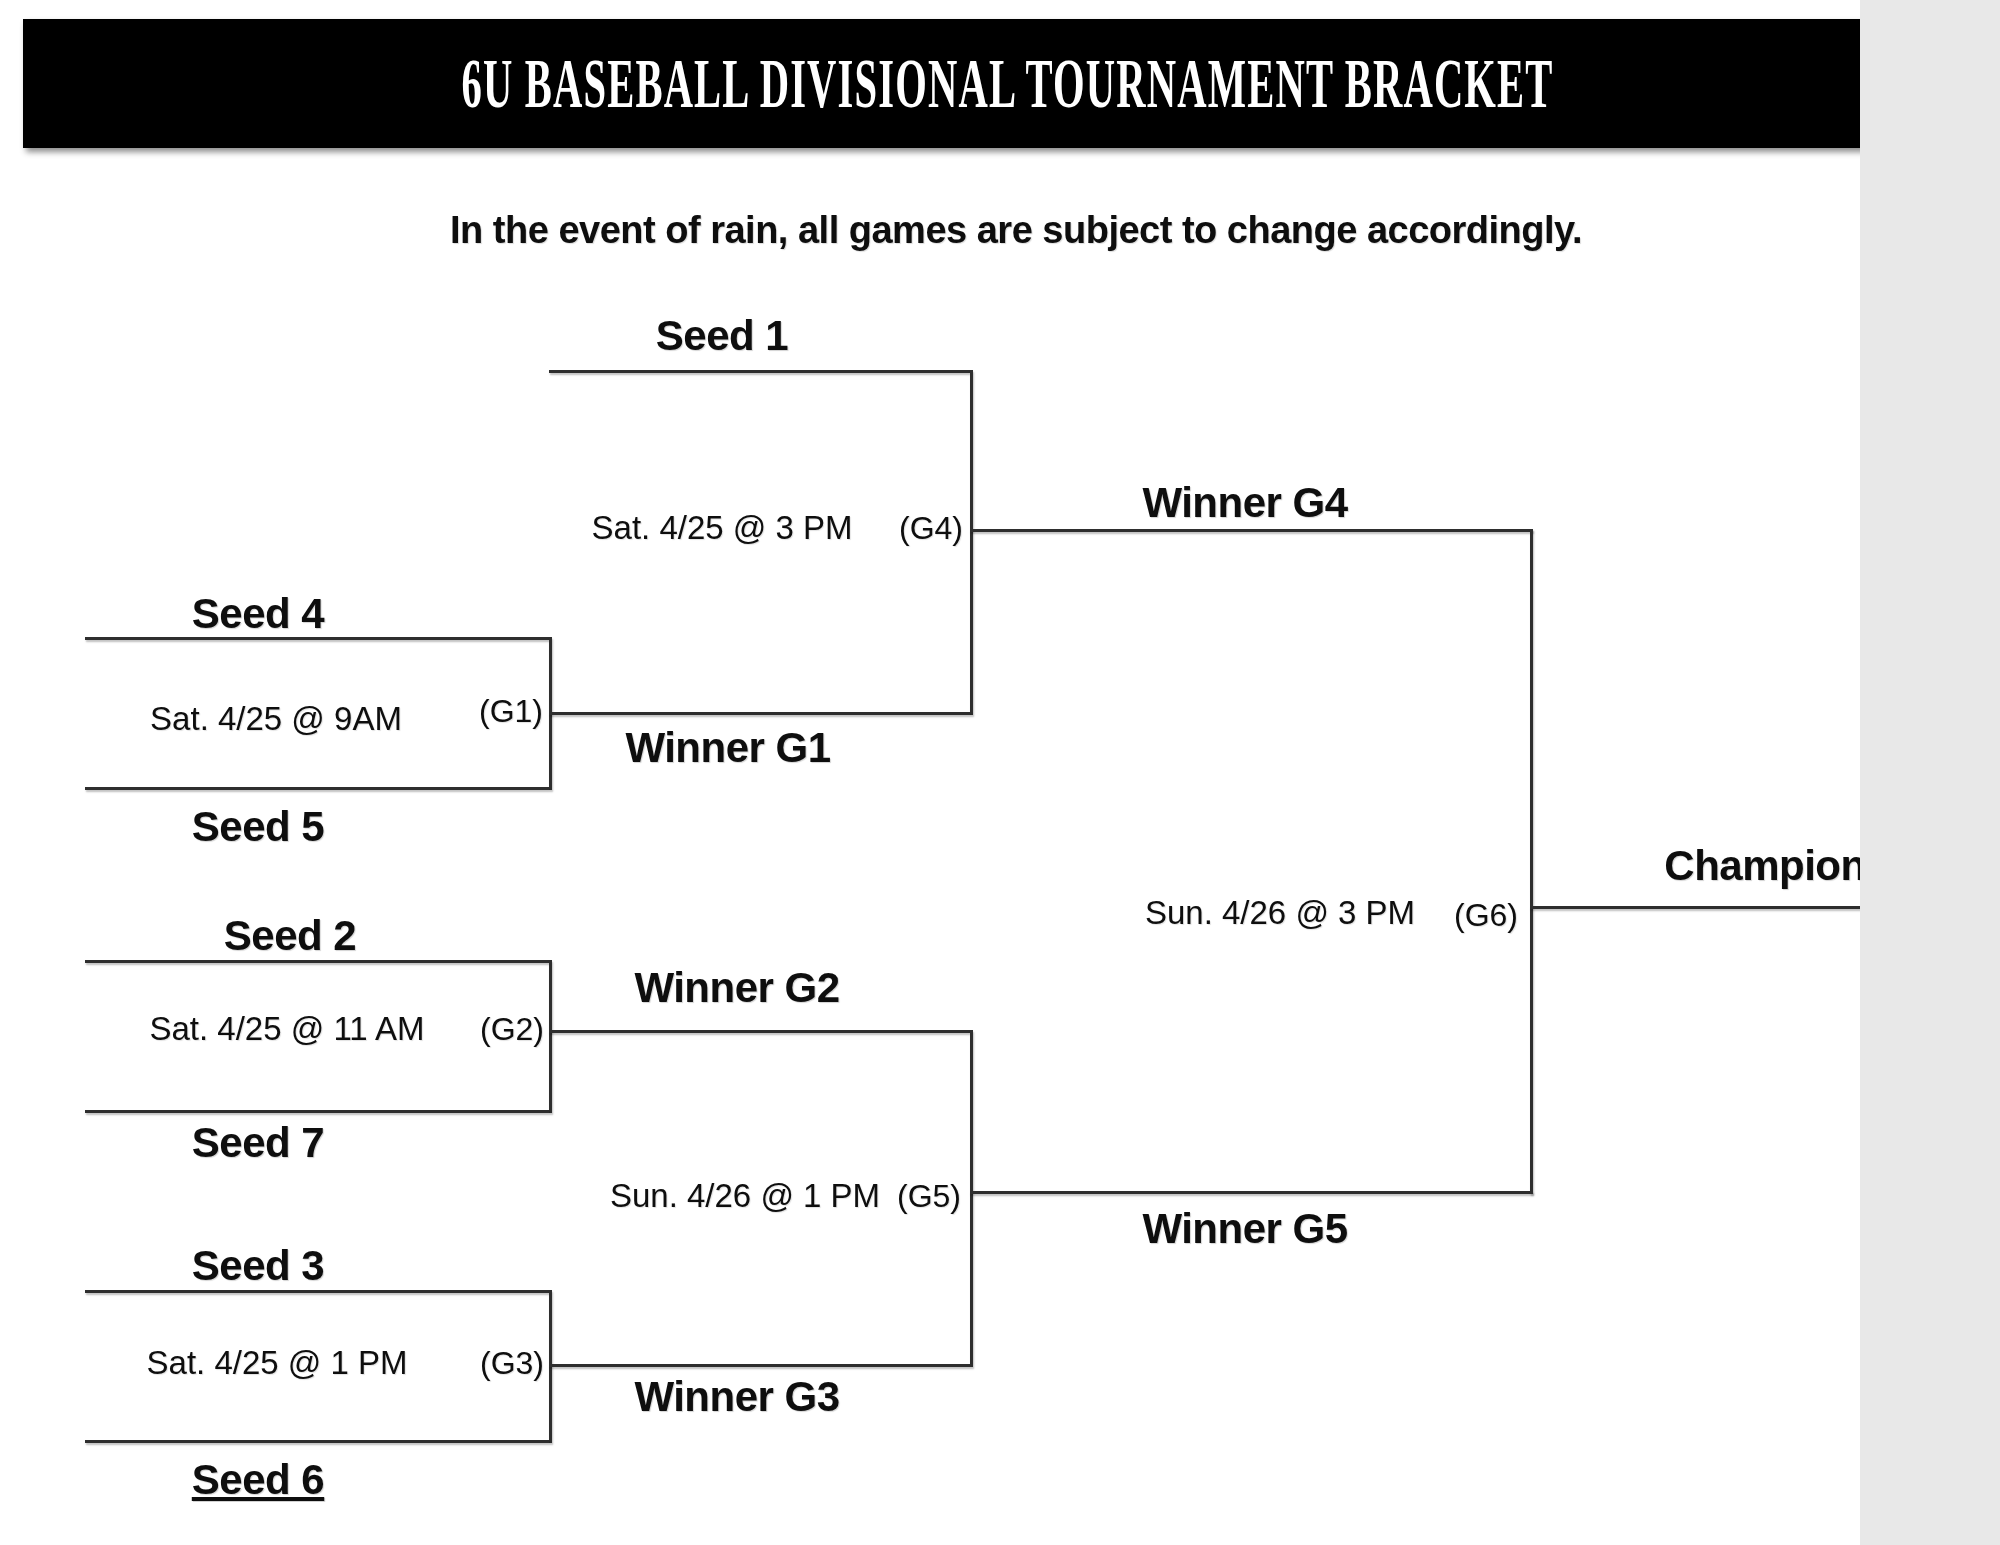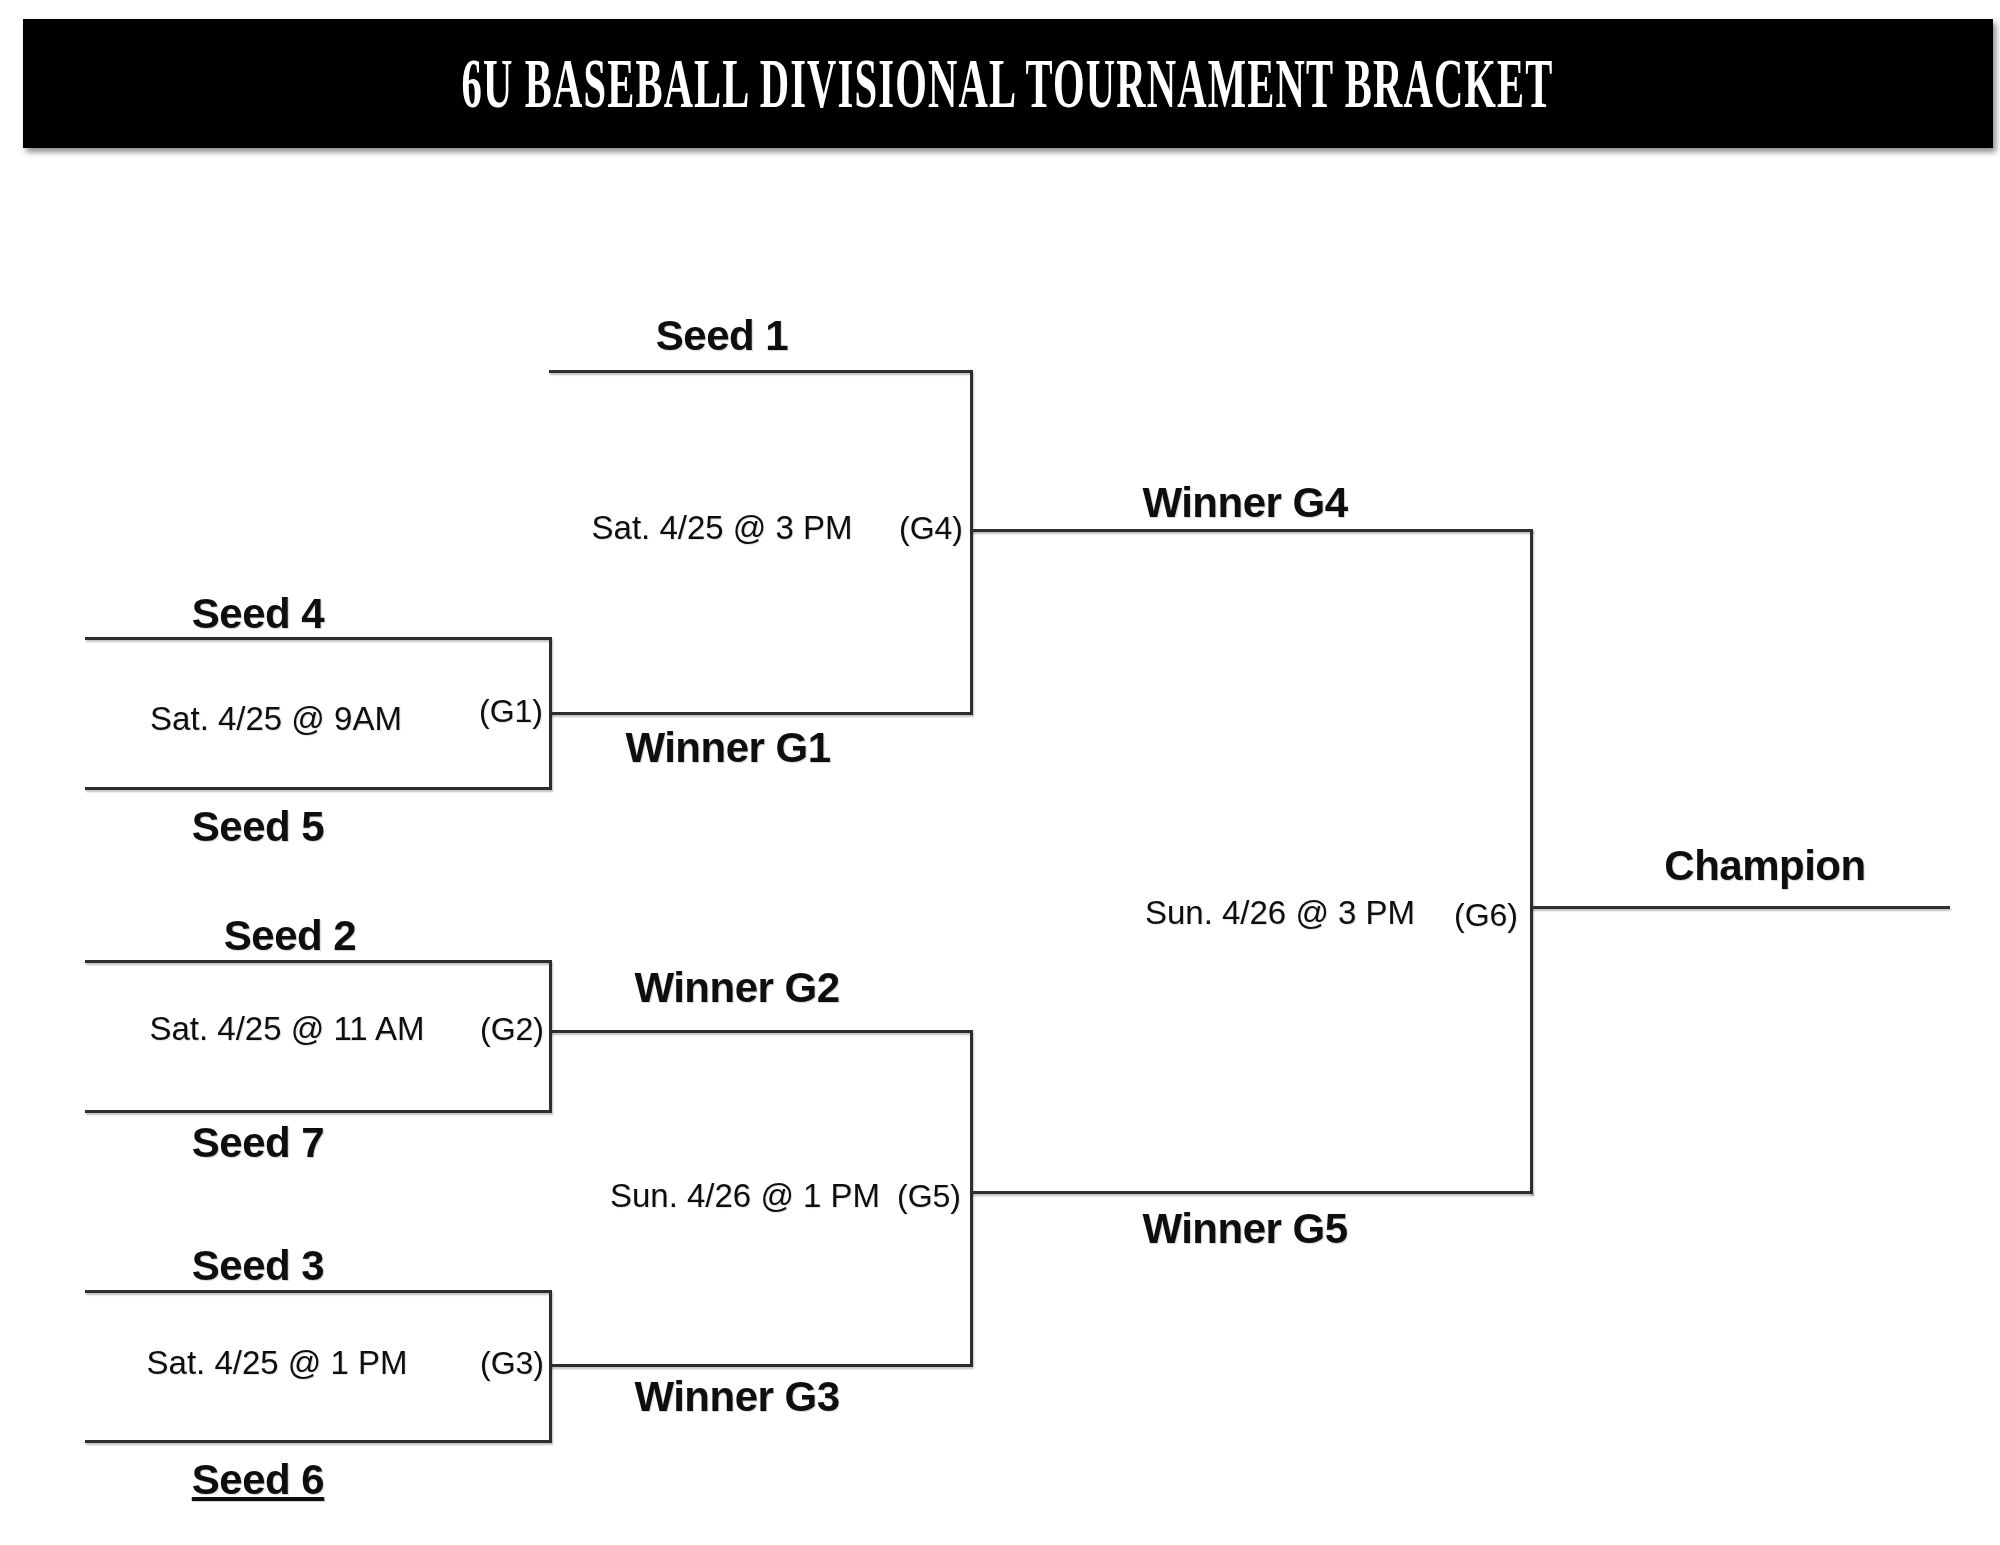--- a/index.html
+++ b/index.html
@@ -5,21 +5,21 @@
   html,body{margin:0;padding:0;background:#e8e8e8;}
   :root{
     --banner-bg:#000000;
     --banner-text:#ffffff;
     --line:#2e2e2e;
     --text:#0e0e0e;
     --bg:#ffffff;
   }
   #canvas{
     position:relative;
-    width:2000px;height:1545px;
+    width:1860px;height:1545px;
     background:var(--bg);
     overflow:hidden;
     font-family:"Liberation Sans",sans-serif;
     color:var(--text);
   }
   
   .banner{
     position:absolute;left:23px;top:19px;width:1970px;height:129px;
     background:var(--banner-bg);
     display:flex;align-items:center;justify-content:center;
@@ -68,20 +68,21 @@
   }
 </style>
 </head>
 <body>
 
 <div id="canvas">
 
   <div class="banner">
     <span class="banner-title">6U BASEBALL DIVISIONAL TOURNAMENT BRACKET</span>
   </div>
+  <div class="ctr sub" style="left:1016px;top:230px;">In the event of rain, all games are subject to change accordingly.</div>
 
   <div class="hline" style="left:549px;top:370px;width:421px;"></div>
 
   <div class="vline" style="left:970px;top:370px;height:345px;"></div>
 
   <div class="hline" style="left:970px;top:529px;width:563px;"></div>
 
   <div class="hline" style="left:85px;top:637px;width:464px;"></div>
   <div class="vline" style="left:549px;top:637px;height:153px;"></div>
   <div class="hline" style="left:85px;top:787px;width:464px;"></div>

